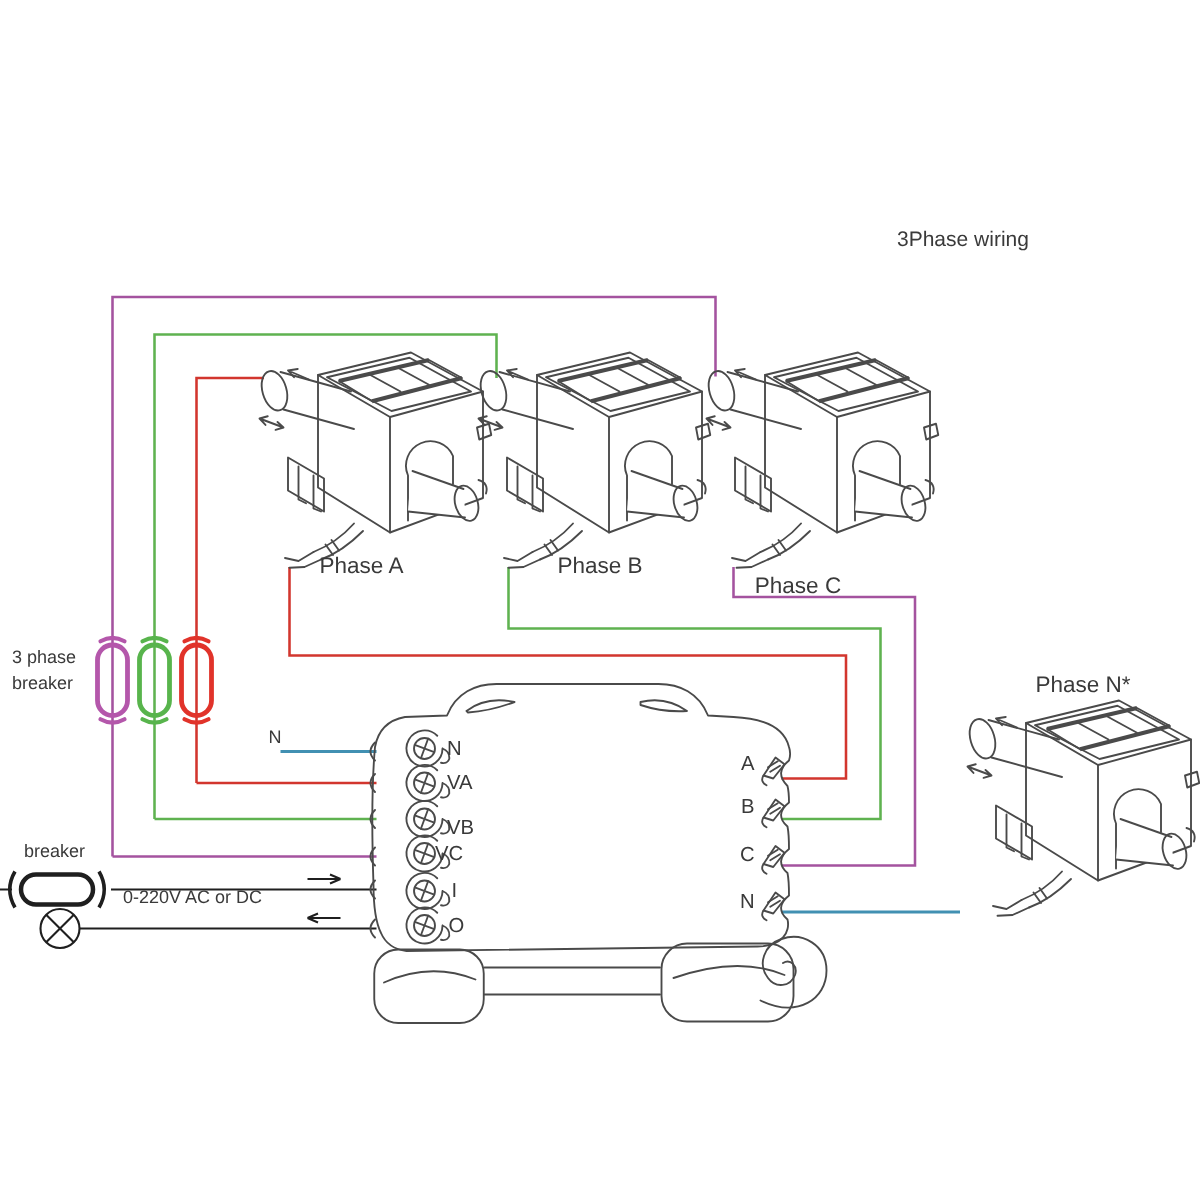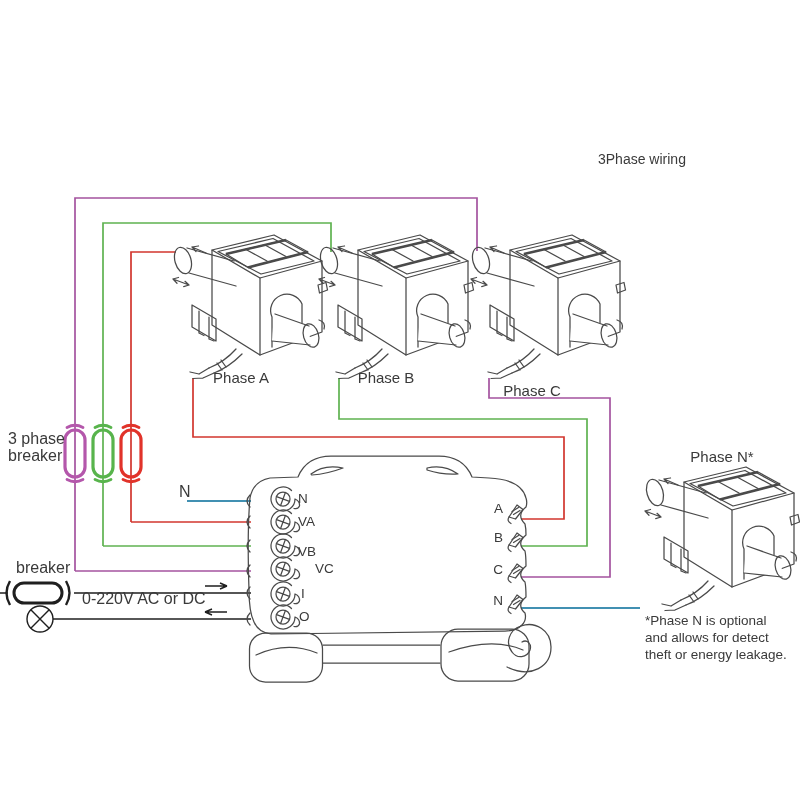--- a/index.html
+++ b/index.html
@@ -10,21 +10,21 @@
   html,body{margin:0;padding:0;background:#fff;}
   body{width:800px;height:800px;position:relative;overflow:hidden;
        font-family:"Liberation Sans", sans-serif;color:var(--text_gray);}
   #stage{position:absolute;left:0;top:0;width:800px;height:800px;}
   svg{position:absolute;left:0;top:0;}
   .lbl{position:absolute;white-space:nowrap;}
   .title{font-size:14px;}
   .phase{font-size:15px;width:120px;text-align:center;}
   .term{font-size:13.5px;}
   .term-r{width:22px;text-align:right;}
-  .small{font-size:16px;line-height:17px;}
+  .small{font-size:12px;line-height:17px;}
   .note{font-size:13.5px;line-height:17px;}
   
   .art{stroke:var(--art_gray);stroke-width:1.25;fill:none;stroke-linejoin:round;stroke-linecap:round;}
   .art-thick{stroke:var(--art_gray);stroke-width:2.6;fill:none;}
   .w-red{stroke:var(--phase_a_red);stroke-width:1.7;fill:none;}
   .w-green{stroke:var(--phase_b_green);stroke-width:1.7;fill:none;}
   .w-purple{stroke:var(--phase_c_purple);stroke-width:1.7;fill:none;}
   .w-blue{stroke:var(--neutral_blue);stroke-width:1.9;fill:none;}
   .w-black{stroke:var(--line_black);stroke-width:1.4;fill:none;}
   .bk-purple{stroke:var(--breaker_purple);fill:none;stroke-linecap:round;}
@@ -196,44 +196,39 @@
         <use href="#ct" transform="translate(466,228)"></use>
       </g>
   <g>
         <use href="#ct" transform="translate(640,460)"></use>
       </g>
 </svg>
 
 <div class="lbl title" style="left:598px;top:151px;">3Phase wiring</div>
 
 <div class="lbl phase" style="left:181px;top:369px;">Phase A</div>
-<div class="lbl phase" style="left:326px;top:369px;">Phase B</div>
+<div class="lbl phase" style="left:340px;top:369px;">Phase B</div>
 <div class="lbl phase" style="left:472px;top:382px;">Phase C</div>
 <div class="lbl phase" style="left:662px;top:448px;">Phase N*</div>
 
 <div class="lbl small" style="left:8px;top:430px;">
   <div>3 phase</div>
   <div>breaker</div>
 </div>
 
 <div class="lbl small" style="left:16px;top:559px;">breaker</div>
 <div class="lbl small" style="left:82px;top:590px;">0-220V AC or DC</div>
 <div class="lbl small" style="left:179px;top:483px;">N</div>
 
 <div class="lbl term" style="left:298px;top:491px;">N</div>
 <div class="lbl term" style="left:298px;top:514px;">VA</div>
 <div class="lbl term" style="left:298px;top:544px;">VB</div>
-<div class="lbl term" style="left:315px;top:561px;">VC</div>
+<div class="lbl term" style="left:290px;top:561px;">VC</div>
 <div class="lbl term" style="left:301px;top:586px;">I</div>
 <div class="lbl term" style="left:299px;top:609px;">O</div>
 
 <div class="lbl term term-r" style="left:481px;top:501px;">A</div>
 <div class="lbl term term-r" style="left:481px;top:530px;">B</div>
 <div class="lbl term term-r" style="left:481px;top:562px;">C</div>
 <div class="lbl term term-r" style="left:481px;top:593px;">N</div>
 
-<div class="lbl note" style="left:645px;top:612px;">
-  <div>*Phase N is optional</div>
-  <div>and allows for detect</div>
-  <div>theft or energy leakage.</div>
+
 </div>
 
-</div>
-
 </body></html>

